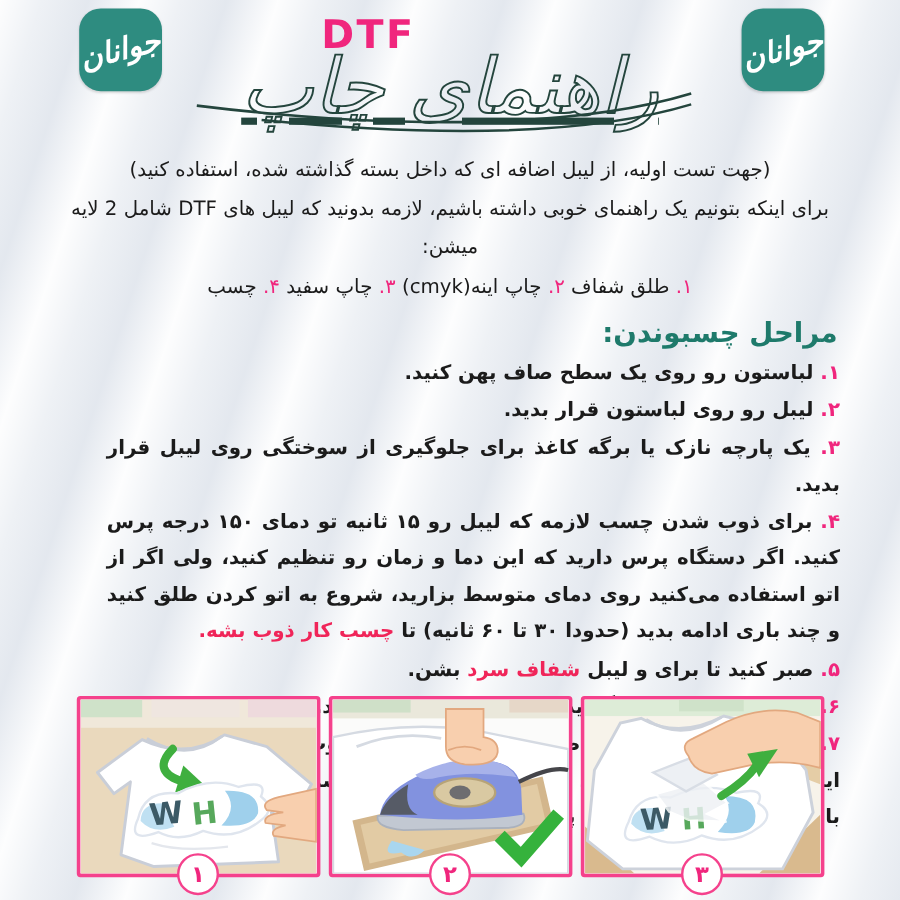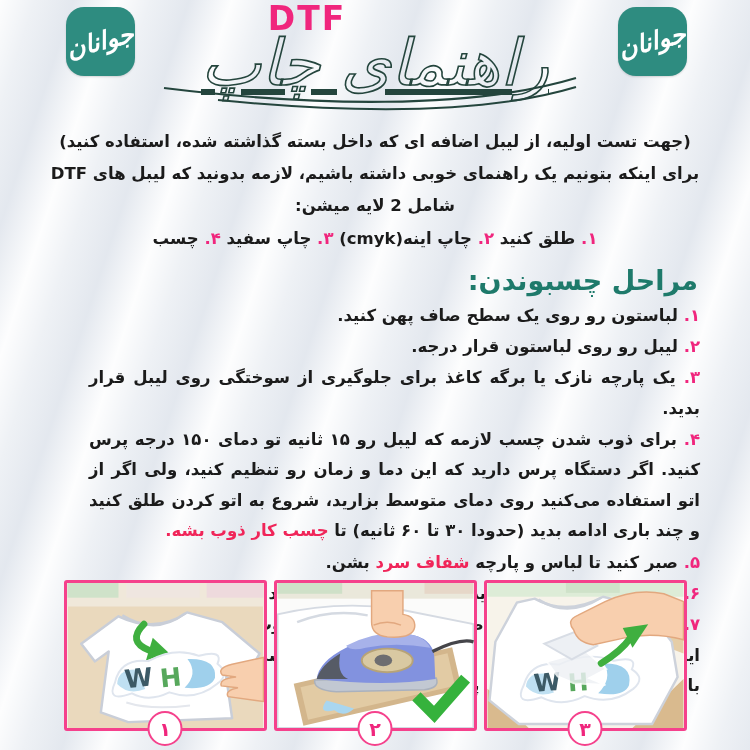--- a/index.html
+++ b/index.html
@@ -20,41 +20,41 @@
     background:#2E8C80; border-radius:18px;
     display:flex; align-items:center; justify-content:center;
     box-shadow:0 1px 2px rgba(0,0,0,0.15);
   }
   .logo-left { left:66px; }
   .logo-right { right:63px; }
   .logo span {
     color:#fff; font-size:25px; font-weight:700; font-style:italic;
     transform:rotate(-14deg); letter-spacing:-1px; line-height:1;
   }
-  .title-block { position:absolute; left:50%; top:2px; transform:translateX(-50%); width:440px; text-align:center; }
+  .title-block { position:absolute; left:50%; top:12px; transform:translateX(-50%); width:440px; text-align:center; }
   .dtf {
     display:inline-block; transform:translateX(-68px);
     color:#F0267D; font-size:33px; font-weight:800; letter-spacing:2px; line-height:1.05;
   }
   .calli {
     font-size:64px; line-height:1.0; font-style:italic; font-weight:400;
     color:#24453d; margin-top:-6px; letter-spacing:1px;text-decoration:underline;
   }
   @supports (-webkit-text-stroke: 1px #000) {
     .calli { color:transparent; -webkit-text-stroke:1.6px #24453d; }
   }
   .swash { position:absolute; left:160px; top:74px; width:420px; height:46px; pointer-events:none; }
   
   .rtl { direction:rtl; }
-  .intro { padding:10px 46px 0; text-align:center; font-size:16.5px; font-weight:700; color:#1b1b1b; line-height:1.95; }
+  .intro { padding:10px 46px 0; text-align:center; font-size:16.5px; font-weight:400; color:#1b1b1b; line-height:1.95; }
   .pink { color:#F0267D; }
   .hl { color:#F02559; }
   .steps-heading {
     margin:10px 52px 3px; text-align:right; direction:rtl;
-    color:#1E7A6B; font-size:27px; font-weight:800;
+    color:#1E7A6B; font-size:23px; font-weight:800;
   }
   .steps { padding:2px 50px 0; font-size:16.5px; font-weight:700; color:#1b1b1b; line-height:1.84; }
   .step { text-align:justify; text-align-last:right; margin-bottom:1px;margin-left:39px; }
   
   .panels { position:absolute; left:0; top:580px; width:750px; display:flex; justify-content:center; gap:7px; }
   .panel {
     position:relative; width:203px; height:151px; background:#fff;
     border:3.5px solid #F5418C; border-radius:3px;
   }
   .panel svg { width:100%; height:100%; display:block; }
@@ -84,31 +84,31 @@
     </div>
     <svg class="swash" viewBox="0 0 420 46">
       <path d="M416 4 C 310 36, 150 32, 4 14" fill="none" stroke="#24453d" stroke-width="2.2"></path>
       <path d="M416 13 C 320 42, 180 38, 58 26" fill="none" stroke="#24453d" stroke-width="2"></path>
     </svg>
   </div>
 
   <section class="intro rtl">
     <p>(جهت تست اولیه، از لیبل اضافه ای که داخل بسته گذاشته شده، استفاده کنید)</p>
     <p>برای اینکه بتونیم یک راهنمای خوبی داشته باشیم، لازمه بدونید که لیبل های DTF شامل 2 لایه میشن:</p>
-    <p><span class="pink">۱.</span><span> طلق کنید </span><span class="pink">۲.</span><span> چاپ اینه(cmyk) </span><span class="pink">۳.</span><span> چاپ سفید </span><span class="pink">۴.</span><span> چسب</span></p>
+    <p><span class="pink">۱.</span><span> طلق شفاف </span><span class="pink">۲.</span><span> چاپ اینه(cmyk) </span><span class="pink">۳.</span><span> چاپ سفید </span><span class="pink">۴.</span><span> چسب</span></p>
   </section>
 
   <h2 class="steps-heading">مراحل چسبوندن:</h2>
 
   <section class="steps rtl">
     <p class="step"><span class="pink">۱.</span><span> لباستون رو روی یک سطح صاف پهن کنید.</span><span class="hl"></span><span></span></p>
-    <p class="step"><span class="pink">۲.</span><span> لیبل رو روی لباستون قرار درجه.</span><span class="hl"></span><span></span></p>
+    <p class="step"><span class="pink">۲.</span><span> لیبل رو روی لباستون قرار بدید.</span><span class="hl"></span><span></span></p>
     <p class="step"><span class="pink">۳.</span><span> یک پارچه نازک یا برگه کاغذ برای جلوگیری از سوختگی روی لیبل قرار بدید.</span><span class="hl"></span><span></span></p>
     <p class="step"><span class="pink">۴.</span><span> برای ذوب شدن چسب لازمه که لیبل رو ۱۵ ثانیه تو دمای ۱۵۰ درجه پرس کنید. اگر دستگاه پرس دارید که این دما و زمان رو تنظیم کنید، ولی اگر از اتو استفاده می‌کنید روی دمای متوسط بزارید، شروع به اتو کردن طلق کنید و چند باری ادامه بدید (حدودا ۳۰ تا ۶۰ ثانیه) تا </span><span class="hl">چسب کار ذوب بشه.</span><span></span></p>
-    <p class="step"><span class="pink">۵.</span><span> صبر کنید تا لباس و پارچه </span><span class="hl pink">شفاف سرد</span><span> بشن.</span></p>
+    <p class="step"><span class="pink">۵.</span><span> صبر کنید تا برای و لیبل </span><span class="hl pink">شفاف سرد</span><span> بشن.</span></p>
     <p class="step"><span class="pink">۶.</span><span> یک باری ای از لیبل بگیرید و طلق رو به </span><span class="hl pink">خوبی</span><span> بکنید.</span></p>
     <p class="step"><span class="pink">۷.</span><span> در صورتی که بعد کندن طلق، چاپتون لبه داد یا خوب نچسبیده بود، علتش اینه که خوب حرارت ندادید و چسب کار آب نشده. شما تو این مرحله مجدد باید لیبل رو چند ثانیه اتو یا پرس کنید.</span><span class="hl"></span><span></span></p>
   </section>
 
   <div class="panels">
 
     <figure class="panel">
       <svg viewBox="0 0 200 148">
         <rect width="200" height="148" fill="#ead9bd"></rect>
         <rect width="200" height="24" fill="#f0e8da"></rect>

